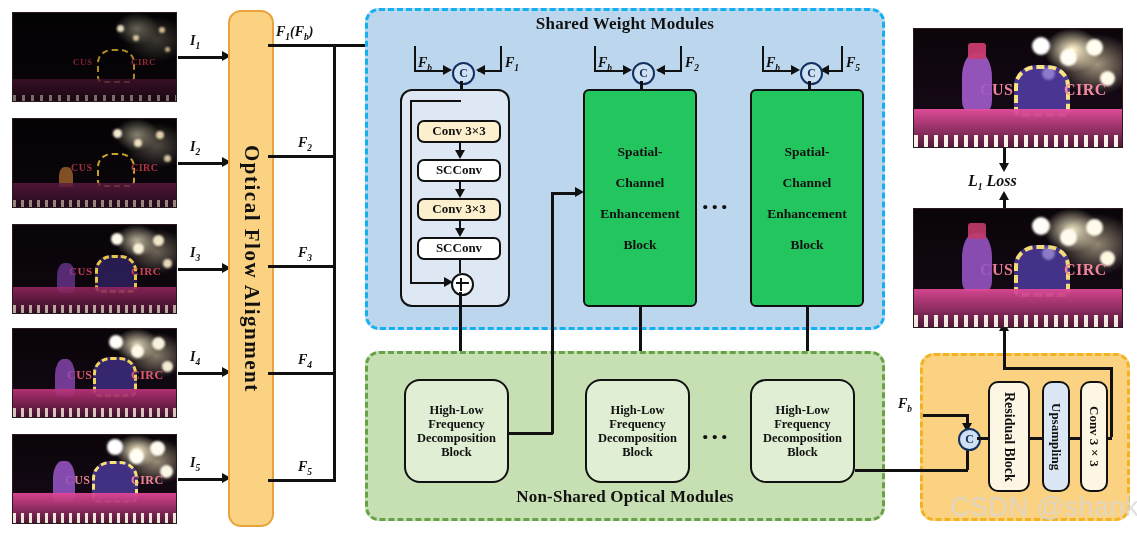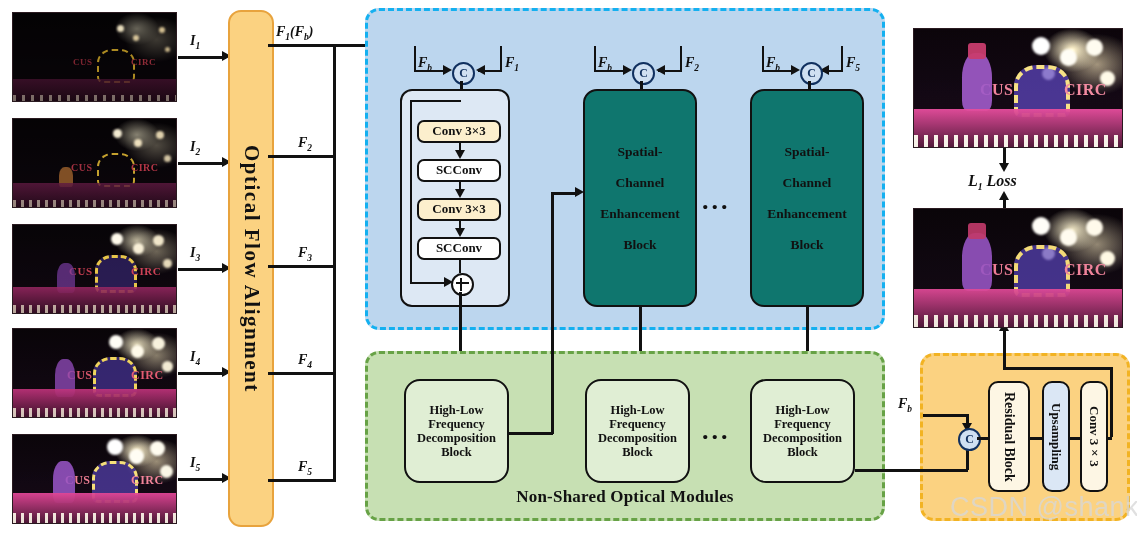--- a/index.html
+++ b/index.html
@@ -12,21 +12,21 @@
   .panel-green{background:#c7e0b3;border:3px dashed #67a246;border-radius:14px;}
   .panel-orange{background:#fbd281;border:3px dashed #f2b323;border-radius:14px;}
 
   .panel-title{position:absolute;width:100%;text-align:center;font-weight:bold;
     font-size:17px;color:#111;letter-spacing:.2px;}
 
   .rbox{position:absolute;box-sizing:border-box;border:2.2px solid #111;
     display:flex;align-items:center;justify-content:center;text-align:left;
     font-weight:bold;color:#111;line-height:1.12;}
 
-  .box-lightblue{background:#0f766e;border-radius:14px;gap:16px;}
+  .box-lightblue{background:#22c55e;border-radius:6px;gap:16px;}
   .box-resid{background:#dde8f4;border-radius:12px;}
   .box-conv{background:#fcefcd;border-radius:7px;border-width:2px;}
   .box-scconv{background:#ffffff;border-radius:7px;border-width:2px;}
   .box-hlfd{background:#e0eed4;border-radius:16px;}
   .box-white{background:#fdf6e4;border-radius:10px;}
   .box-upsamp{background:#dbe7f5;border-radius:10px;}
   .box-conv3{background:#fdf6e4;border-radius:10px;}
 
   .ofa{position:absolute;background:#fbd281;border:2.4px solid #e8a33d;border-radius:13px;}
   .ofa-label{position:absolute;left:0;top:0;width:100%;height:100%;
@@ -191,20 +191,21 @@
   <div class="mlab" style="left:276px;top:24px;">F<sub>1</sub>(F<sub>b</sub>)</div>
   <div class="mlab" style="left:298px;top:135px;">F<sub>2</sub></div>
   <div class="mlab" style="left:298px;top:245px;">F<sub>3</sub></div>
   <div class="mlab" style="left:298px;top:352px;">F<sub>4</sub></div>
   <div class="mlab" style="left:298px;top:459px;">F<sub>5</sub></div>
 
   <div class="ln hl" style="left:333px;top:44px;width:508px;"></div>
 
   <div class="panel panel-blue" style="left:365px;top:8px;width:520px;height:322px;">
   </div>
+  <div class="panel-title" style="left:365px;top:14px;width:520px;">Shared Weight Modules</div>
 
   <div class="ln vl-thin" style="left:414px;top:46px;height:24px;"></div>
   <div class="ln hl-thin" style="left:414px;top:70px;width:32px;"></div>
   <div class="arrow-r" style="left:443px;top:65px;"></div>
   <div class="ln vl-thin" style="left:500px;top:46px;height:24px;"></div>
   <div class="ln hl-thin" style="left:478px;top:70px;width:24px;"></div>
   <div class="arrow-r" style="left:476px;top:65px;transform:rotate(180deg);"></div>
   <div class="op" style="left:452px;top:62px;">C</div>
   <div class="mlab" style="left:418px;top:55px;">F<sub>b</sub></div>
   <div class="mlab" style="left:505px;top:55px;">F<sub>1</sub></div>

